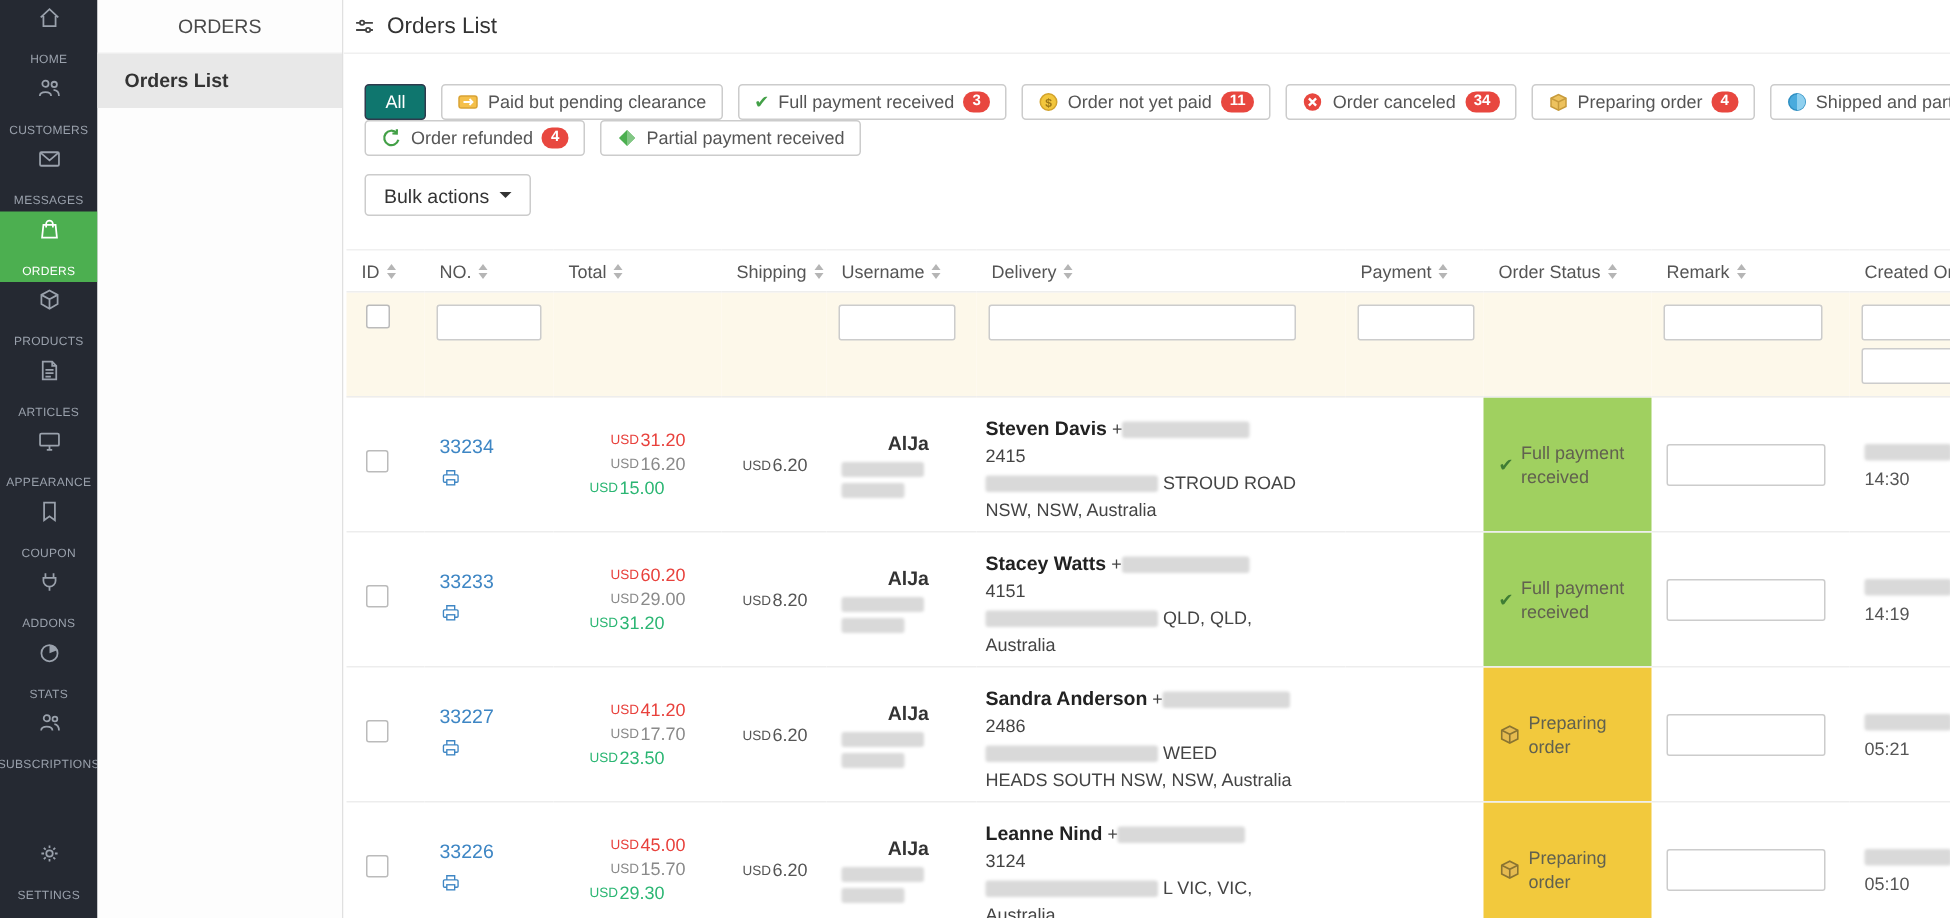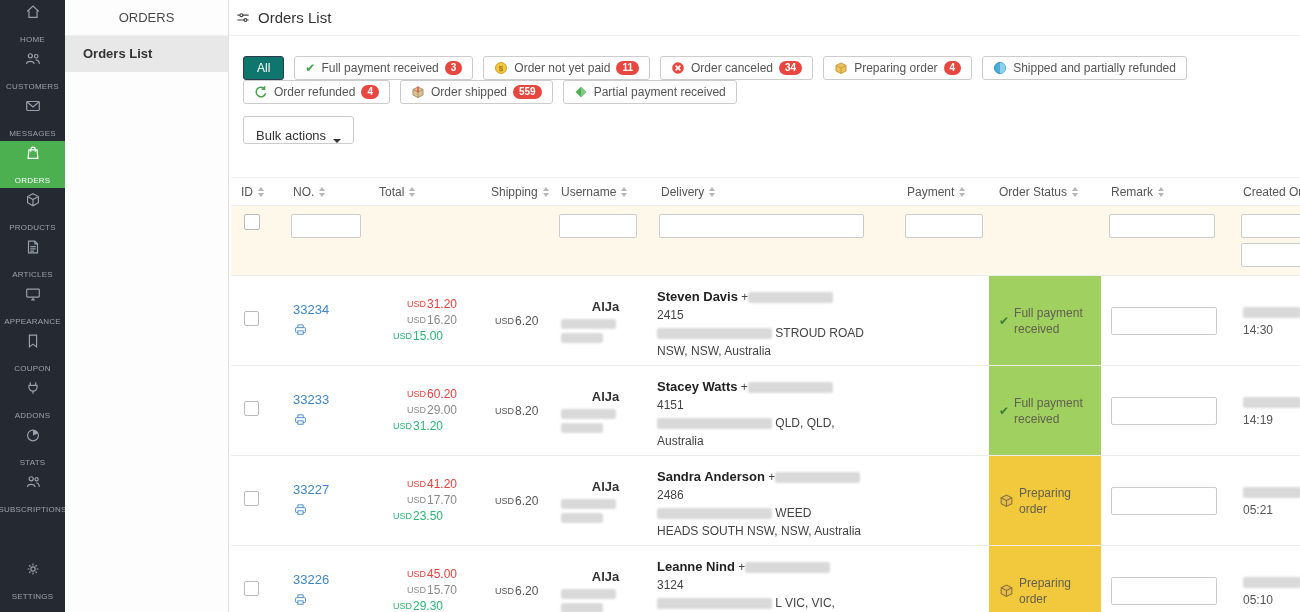--- a/index.html
+++ b/index.html
@@ -27,21 +27,21 @@
 
   .filters-row{margin-left:14px;display:flex;gap:10px;align-items:center;white-space:nowrap;}
   .filters-row.r1{margin-top:20px;}
   .filters-row.r2{margin-top:0;}
   .fbtn{height:24px;border:1px solid #ccc;border-radius:3px;background:#fff;display:inline-flex;align-items:center;gap:6px;padding:0 10px;font-size:12px;color:#555;cursor:pointer;font-family:inherit;flex-shrink:0;}
   .fbtn.active{background:#0f766e;border-color:#2e3a4d;color:#fff;padding:0 13px;}
   .fic{width:14px;height:14px;flex-shrink:0;}
   .fic-check{color:#43a047;font-size:12px;line-height:1;width:auto;}
   .badge{background:#e8473f;color:#fff;border-radius:9px;font-size:10px;font-weight:bold;padding:2px 6px;line-height:1;}
 
-  .bulk-btn{margin:12px 0 15px 14px;height:28px;border:1px solid #ccc;border-radius:3px;background:#fff;font-size:13px;color:#333;padding:0 12px;display:inline-flex;align-items:flex-end;gap:7px;cursor:pointer;font-family:inherit;}
+  .bulk-btn{margin:12px 0 4px 14px;height:28px;border:1px solid #ccc;border-radius:3px;background:#fff;font-size:13px;color:#333;padding:0 12px;display:inline-flex;align-items:center;gap:7px;cursor:pointer;font-family:inherit;}
   .caret{width:0;height:0;border-left:4px solid transparent;border-right:4px solid transparent;border-top:4px solid #333;}
 
   
   table{border-collapse:collapse;table-layout:fixed;width:1120px;margin:18px 0 0 2px;}
   th{height:27px;text-align:left;font-size:12px;font-weight:normal;color:#555;padding:0 0 0 10px;border-top:1px solid #f0f0f0;white-space:nowrap;overflow:hidden;cursor:pointer;}
   .sort{display:inline-flex;flex-direction:column;gap:2px;margin-left:5px;vertical-align:middle;}
   .s-up{width:0;height:0;border-left:3.5px solid transparent;border-right:3.5px solid transparent;border-bottom:4px solid #b5b5b5;}
   .s-dn{width:0;height:0;border-left:3.5px solid transparent;border-right:3.5px solid transparent;border-top:4px solid #b5b5b5;}
 
   tr.filter-row{background:#fdf8ea;}
@@ -191,20 +191,27 @@
         </svg>
       <span>Orders List</span>
     </div>
 
     
     <div class="filters-row r1">
       <button class="fbtn active">
           <span>All</span>
         </button>
       <button class="fbtn">
+        <svg class="fic" viewBox="0 0 14 14">
+            <rect x="1" y="3" width="12" height="8" rx="1.5" fill="#f5c04a" stroke="#d9a334"></rect>
+            <path d="M4 7 H10 M8 5 L10 7 L8 9" stroke="#fff" fill="none" stroke-width="1.2"></path>
+          </svg>
+        <span>Paid but pending clearance</span>
+      </button>
+      <button class="fbtn">
         <span class="fic-check">✔</span>
         <span>Full payment received</span>
         <span class="badge">3</span>
       </button>
       <button class="fbtn">
         <svg class="fic" viewBox="0 0 14 14">
             <circle cx="7" cy="7" r="5.5" fill="#f2c63d" stroke="#d2a22b"></circle>
             <text x="7" y="10" font-size="8" text-anchor="middle" fill="#9c7718" font-weight="bold">$</text>
           </svg>
         <span>Order not yet paid</span>
@@ -237,29 +244,20 @@
 
     
     <div class="filters-row r2">
       <button class="fbtn">
         <svg class="fic" viewBox="0 0 14 14">
             <path d="M11.6 8.2 a4.8 4.8 0 1 1 -1.2-4.6" fill="none" stroke="#43a047" stroke-width="1.5"></path>
             <path d="M10.6 1.2 L10.5 4.1 L7.6 4" fill="none" stroke="#43a047" stroke-width="1.5"></path>
           </svg>
         <span>Order refunded</span>
         <span class="badge">4</span>
-      </button>
-      <button class="fbtn">
-        <svg class="fic" viewBox="0 0 14 14">
-            <path d="M2 4.5 L7 2 L12 4.5 V10 L7 12.5 L2 10 Z" fill="#ddc391" stroke="#a8926a"></path>
-            <path d="M2 4.5 L7 7 L12 4.5 M7 7 V12.5" stroke="#a8926a" fill="none"></path>
-            <rect x="6.3" y="1.6" width="1.4" height="5.6" fill="#e8473f"></rect>
-          </svg>
-        <span>Order shipped</span>
-        <span class="badge">559</span>
       </button>
       <button class="fbtn">
         <svg class="fic" viewBox="0 0 14 14">
             <rect x="3.2" y="3.2" width="7.6" height="7.6" transform="rotate(45 7 7)" fill="#4caf50"></rect>
             <path d="M7 1.6 L12.4 7 L7 12.4 Z" fill="#82c785"></path>
           </svg>
         <span>Partial payment received</span>
       </button>
     </div>
 

